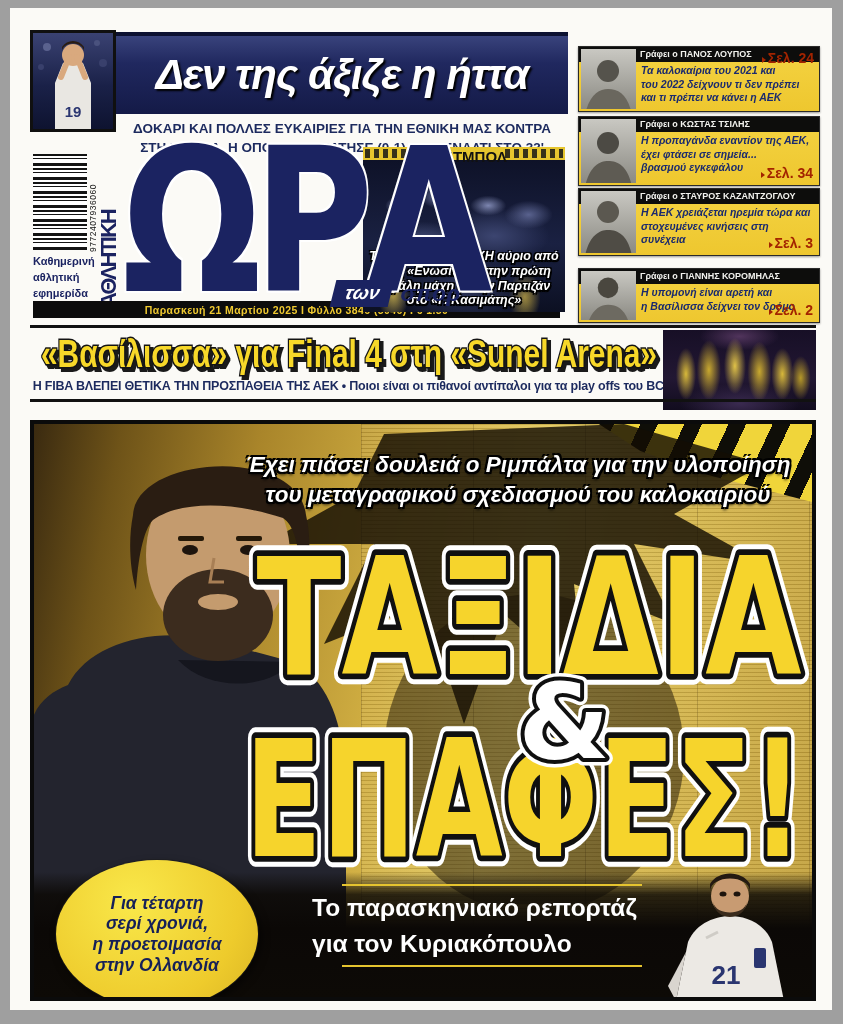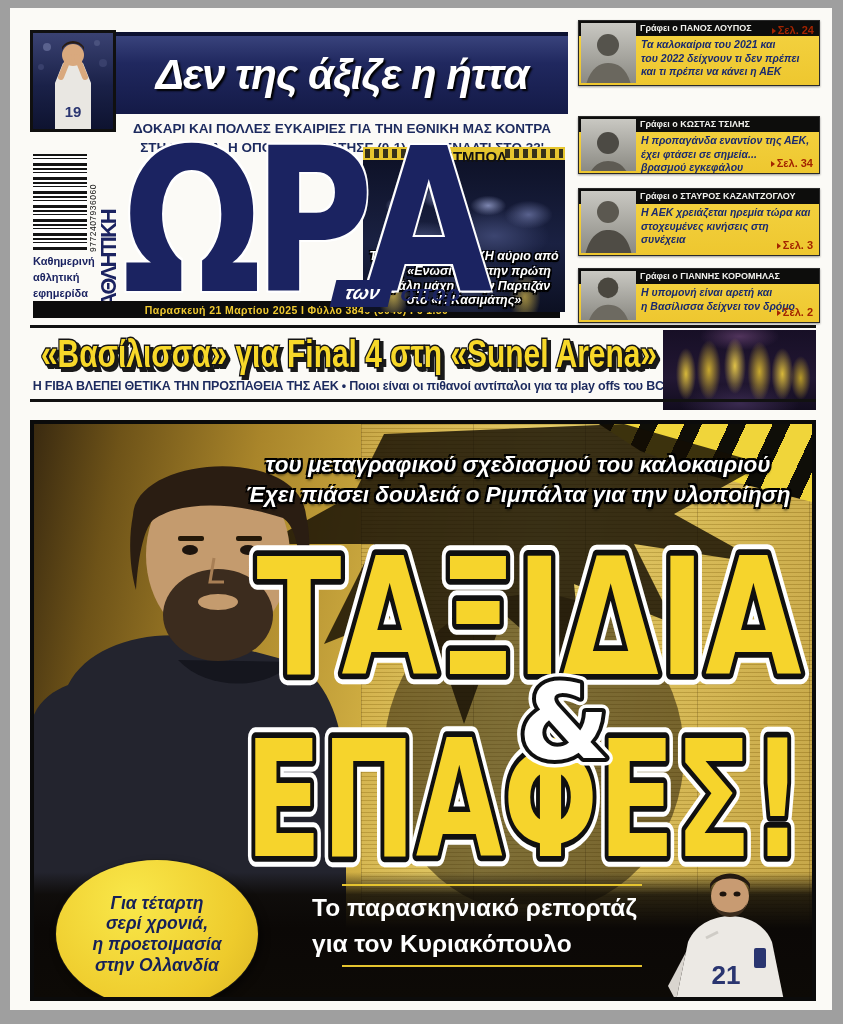--- a/index.html
+++ b/index.html
@@ -13,21 +13,21 @@
   .top-band { position:absolute; left:106px; top:24px; width:452px; height:82px; background:linear-gradient(180deg,#39437c 0%,#20285f 35%,#141a47 100%); border-top:4px solid #0c1130; display:flex; align-items:center; justify-content:center; }
   .top-band h1 { color:#ffffff; font-size:42px; font-weight:bold; font-style:italic; letter-spacing:-1px; text-shadow:2px 2px 2px #000; white-space:nowrap; }
   .top-sub { position:absolute; left:106px; top:112px; width:452px; text-align:center; color:#1c2a5e; font-weight:bold; font-size:13.5px; line-height:1.4; }
 
   
   .colbox { position:absolute; left:568px; width:242px; background:linear-gradient(180deg,#f4d342,#eec72f); border:1px solid #2a2a2a; box-shadow:0 1px 2px rgba(0,0,0,.4); }
   .colbox .hdr { position:absolute; top:0; left:0; right:0; height:15px; background:#0d0d0c; }
   .colbox .byline { position:absolute; top:2px; left:61px; color:#f2f2ee; font-size:9px; font-weight:bold; white-space:nowrap; }
   .colbox .photo { position:absolute; left:2px; top:2px; bottom:2px; width:55px; background:linear-gradient(180deg,#c9c8c2,#8b8a83); overflow:hidden; }
   .colbox .body { position:absolute; left:62px; top:17px; right:5px; color:#1a2a6e; font-weight:bold; font-style:italic; font-size:10.5px; line-height:1.3; }
-  .pref { position:absolute; color:#a32400; font-weight:bold; font-size:11px; white-space:nowrap;padding-left:8px; }
+  .pref { position:absolute; color:#a32400; font-weight:bold; font-size:14px; white-space:nowrap;padding-left:8px; }
   .pref .arr { display:inline-block; width:0; height:0; border-left:4px solid #a32400; border-top:3px solid transparent; border-bottom:3px solid transparent; margin-right:2px; }
   .ref-top { top:3px; right:5px; }
   .ref-bot { bottom:4px; right:6px; }
 
   
   .vtext { writing-mode:vertical-rl; transform:rotate(180deg); }
   .issue-num { position:absolute; left:24px; top:133px; height:24px; font-size:9px; font-weight:bold; color:#111; }
   .barcode { position:absolute; left:23px; top:146px; width:54px; height:96px;
      background:repeating-linear-gradient(180deg,#141414 0 2px,#fff 2px 4px,#141414 4px 5px,#fff 5px 9px,#141414 9px 12px,#fff 12px 14px); }
   .barcode-num { position:absolute; left:78px; top:144px; height:100px; font-size:8.5px; color:#111; letter-spacing:.5px; }
@@ -124,38 +124,38 @@
     </svg>
   </div>
   <div class="top-band">
     <h1>Δεν της άξιζε η ήττα</h1>
   </div>
   <div class="top-sub">
     <div>ΔΟΚΑΡΙ ΚΑΙ ΠΟΛΛΕΣ ΕΥΚΑΙΡΙΕΣ ΓΙΑ ΤΗΝ ΕΘΝΙΚΗ ΜΑΣ ΚΟΝΤΡΑ</div>
     <div>ΣΤΗ ΣΚΩΤΙΑ, Η ΟΠΟΙΑ ΕΠΙΚΡΑΤΗΣΕ (0-1) ΜΕ ΠΕΝΑΛΤΙ ΣΤΟ 33'</div>
   </div>
 
-  <div class="colbox" style="top:12px;height:66px;">
+  <div class="colbox" style="top:38px;height:66px;">
     <div class="hdr"></div>
     <span class="byline">Γράφει ο ΠΑΝΟΣ ΛΟΥΠΟΣ</span>
     <span class="pref ref-top"><span class="arr"></span><span>Σελ. 24</span></span>
     <div class="photo">
       <svg width="55" height="70" viewBox="0 0 55 62">
             <circle cx="27" cy="18" r="11" fill="#55534c"></circle>
             <path d="M4,62 C8,42 18,36 27,36 C38,36 47,42 51,62 Z" fill="#6a675e"></path>
           </svg>
     </div>
     <div class="body">
       <span style="display:block">Τα καλοκαίρια του 2021 και</span>
       <span style="display:block">του 2022 δείχνουν τι δεν πρέπει</span>
       <span style="display:block">και τι πρέπει να κάνει η ΑΕΚ</span>
     </div>
   </div>
 
-  <div class="colbox" style="top:108px;height:58px;">
+  <div class="colbox" style="top:108px;height:70px;">
     <div class="hdr"></div>
     <span class="byline">Γράφει ο ΚΩΣΤΑΣ ΤΣΙΛΗΣ</span>
     <div class="photo">
       <svg width="55" height="74" viewBox="0 0 55 62">
             <circle cx="27" cy="18" r="11" fill="#4c4a44"></circle>
             <path d="M4,62 C8,42 18,36 27,36 C38,36 47,42 51,62 Z" fill="#5e5b53"></path>
           </svg>
     </div>
     <div class="body">
       <span style="display:block">Η προπαγάνδα εναντίον της ΑΕΚ,</span>
@@ -258,22 +258,22 @@
       <ellipse cx="190" cy="172" rx="20" ry="8" fill="#c49b6e"></ellipse>
       <ellipse cx="162" cy="120" rx="8" ry="5" fill="#1d140d"></ellipse>
       <ellipse cx="220" cy="120" rx="8" ry="5" fill="#1d140d"></ellipse>
       <rect x="150" y="106" width="26" height="5" rx="2" fill="#241808"></rect>
       <rect x="208" y="106" width="26" height="5" rx="2" fill="#241808"></rect>
       <path d="M186,128 L182,152 L196,152" stroke="#a87f55" stroke-width="3" fill="none"></path>
     </svg>
     <div class="dark-band"></div>
 
     <div class="kicker">
+      <div>Έχει πιάσει δουλειά ο Ριμπάλτα για την υλοποίηση</div>
       <div>του μεταγραφικού σχεδιασμού του καλοκαιριού</div>
-      <div>Έχει πιάσει δουλειά ο Ριμπάλτα για την υλοποίηση</div>
     </div>
 
     <svg class="headline-svg" viewBox="0 0 578 365">
       <g font-family="DejaVu Sans, sans-serif" font-weight="bold">
         <text transform="translate(300,150) scale(1,1.25)" text-anchor="middle" font-size="130" textLength="545" lengthAdjust="spacingAndGlyphs" fill="none" stroke="#ffffff" stroke-width="17" stroke-linejoin="round">ΤΑΞΙΔΙΑ</text>
         <text transform="translate(300,150) scale(1,1.25)" text-anchor="middle" font-size="130" textLength="545" lengthAdjust="spacingAndGlyphs" fill="#f6d42c" stroke="#101010" stroke-width="9" stroke-linejoin="round" paint-order="stroke">ΤΑΞΙΔΙΑ</text>
         <text transform="translate(295,332) scale(1,1.25)" text-anchor="middle" font-size="130" textLength="558" lengthAdjust="spacingAndGlyphs" fill="none" stroke="#ffffff" stroke-width="17" stroke-linejoin="round">ΕΠΑΦΕΣ!</text>
         <text transform="translate(295,332) scale(1,1.25)" text-anchor="middle" font-size="130" textLength="558" lengthAdjust="spacingAndGlyphs" fill="#f6d42c" stroke="#101010" stroke-width="9" stroke-linejoin="round" paint-order="stroke">ΕΠΑΦΕΣ!</text>
         <text x="335" y="235" text-anchor="middle" font-size="105" fill="none" stroke="#ffffff" stroke-width="15" stroke-linejoin="round">&amp;</text>
         <text x="335" y="235" text-anchor="middle" font-size="105" fill="#ffffff" stroke="#101010" stroke-width="8" stroke-linejoin="round" paint-order="stroke">&amp;</text>

